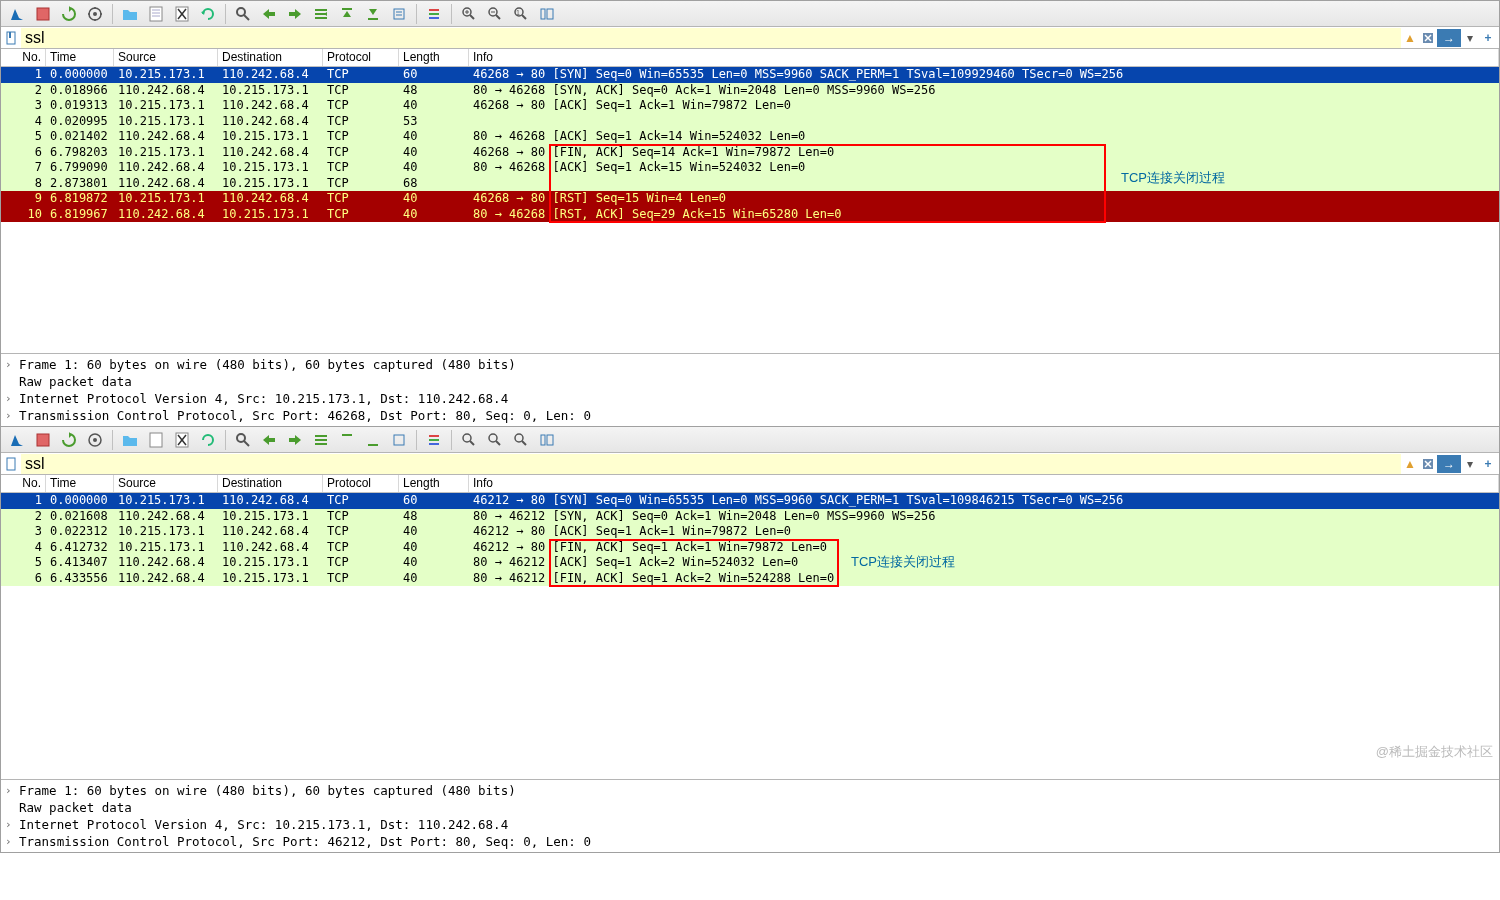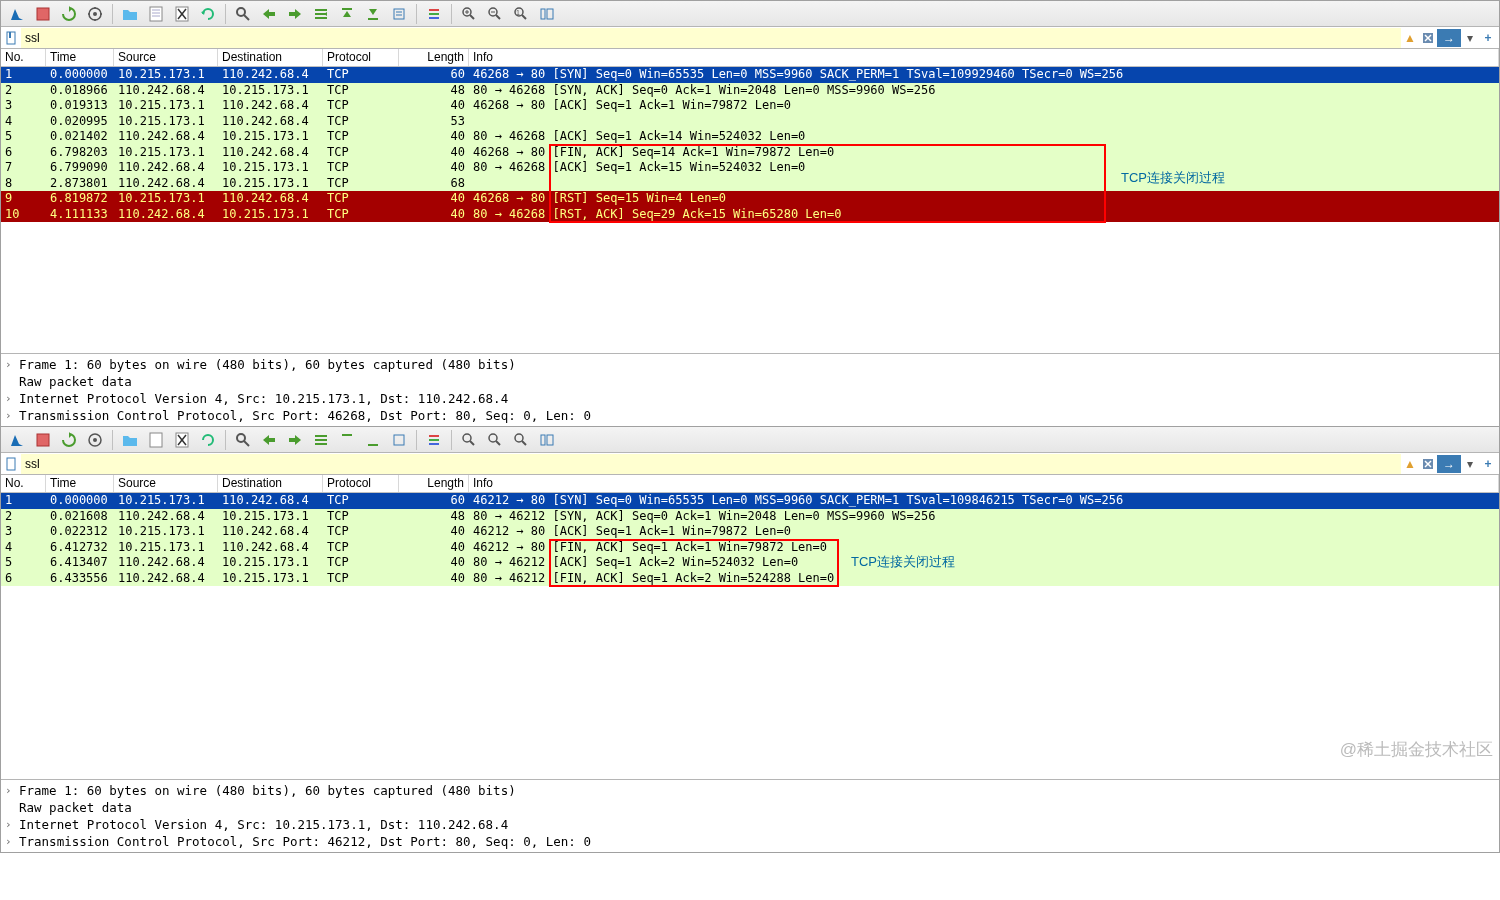--- a/index.html
+++ b/index.html
@@ -3,44 +3,44 @@
 <meta charset="utf-8">
 <style>
   *{box-sizing:border-box;margin:0;padding:0}
   body{font-family:Arial,sans-serif;font-size:12px;background:#fff;color:#000}
   .panel{border:1px solid #a0a0a0}
   .toolbar{height:26px;background:linear-gradient(#f4f4f4,#e6e6e6);border-bottom:1px solid #b5b5b5;display:flex;align-items:center;padding:0 4px;gap:2px}
   .tbtn{width:24px;height:22px;display:flex;align-items:center;justify-content:center;border:1px solid transparent;border-radius:2px}
   .sep{width:1px;height:20px;background:#c0c0c0;margin:0 3px}
   .filterbar{height:22px;display:flex;align-items:center;border-bottom:1px solid #b5b5b5;background:#fff}
   .filter-icon{width:16px;height:16px;margin:0 2px;display:flex;align-items:center;justify-content:center}
-  .filter-input{flex:1;height:20px;border:none;padding:0 4px;font-size:12px;background:#ffffd0;outline:none}
+  .filter-input{flex:1;height:20px;border:none;padding:0 4px;font-size:16px;background:#ffffd0;outline:none}
   .filter-right{display:flex;align-items:center;gap:0;padding-right:2px}
   .fbtn{width:18px;height:18px;display:flex;align-items:center;justify-content:center}
   .packets{position:relative;overflow:auto}
   .pk-head{height:18px;display:flex;border-bottom:1px solid #c0c0c0;background:#fff;font-size:12px}
   .pk-head>div{border-right:1px solid #d8d8d8;padding:1px 4px;white-space:nowrap;overflow:hidden}
   .pk-row{height:15.5px;display:flex;font-family:'DejaVu Sans Mono','Consolas',monospace;font-size:12px;white-space:nowrap}
   .pk-row>div{padding:0 4px;overflow:hidden}
-  .c-no{width:45px;text-align:left}
+  .c-no{width:45px;text-align:right}
   .c-time{width:68px}
   .c-src{width:104px}
   .c-dst{width:105px}
   .c-proto{width:76px}
-  .c-len{width:70px;text-align:right}
+  .c-len{width:70px;}
   .c-info{flex:1;padding-right:8px}
   .row-blue{background:#0645ad;color:#fff}
   .row-green{background:#e4ffc7}
   .row-red{background:#a40000;color:#ffff80}
   .annotation-box{position:absolute;border:2px solid #ff0000;pointer-events:none}
   .annotation-label{position:absolute;color:#0369a1;font-size:13px;font-family:sans-serif}
   .details{font-family:'DejaVu Sans Mono','Consolas',monospace;font-size:12.5px;background:#fff;border-top:1px solid #b5b5b5;padding:2px 0}
   .dline{padding:1px 4px 1px 18px;position:relative}
   .dchevron{position:absolute;left:4px;top:2px;color:#666;font-size:11px}
-  .watermark{position:absolute;right:6px;bottom:18px;color:#bbb;font-size:17px;font-family:sans-serif}
+  .watermark{position:absolute;right:6px;bottom:18px;color:#bbb;font-size:13px;font-family:sans-serif}
   svg{display:block}
 </style>
 </head>
 <body>
 
 <div class="panel">
   <div class="toolbar">
     <div class="tbtn">
         <svg width="16" height="16">
           <path d="M2 14 L6 3 L10 12 L14 14 Z" fill="#1a6db5"></path>
@@ -291,21 +291,21 @@
         <div class="c-no">9</div>
         <div class="c-time">6.819872</div>
         <div class="c-src">10.215.173.1</div>
         <div class="c-dst">110.242.68.4</div>
         <div class="c-proto">TCP</div>
         <div class="c-len">40</div>
         <div class="c-info">46268 → 80 [RST] Seq=15 Win=4 Len=0</div>
       </div>
       <div class="pk-row row-red">
         <div class="c-no">10</div>
-        <div class="c-time">4.111133</div>
+        <div class="c-time">6.819967</div>
         <div class="c-src">110.242.68.4</div>
         <div class="c-dst">10.215.173.1</div>
         <div class="c-proto">TCP</div>
         <div class="c-len">40</div>
         <div class="c-info">80 → 46268 [RST, ACK] Seq=29 Ack=15 Win=65280 Len=0</div>
       </div>
     </div>
 
   <div class="details" id="dt1">
       <div class="dline"><span class="dchevron">›</span>Frame 1: 60 bytes on wire (480 bits), 60 bytes captured (480 bits)</div>

